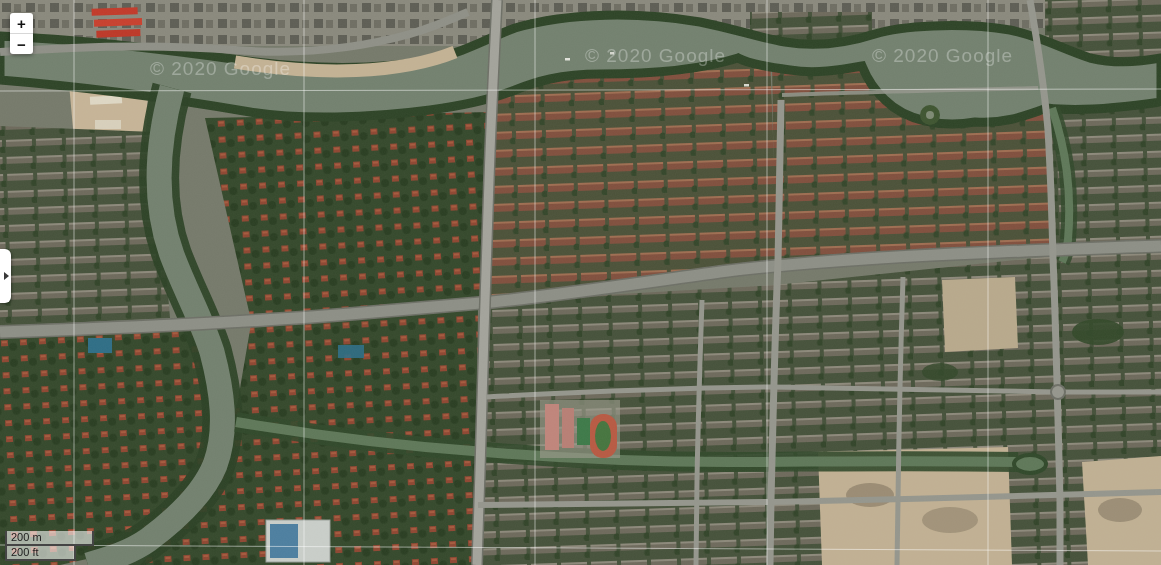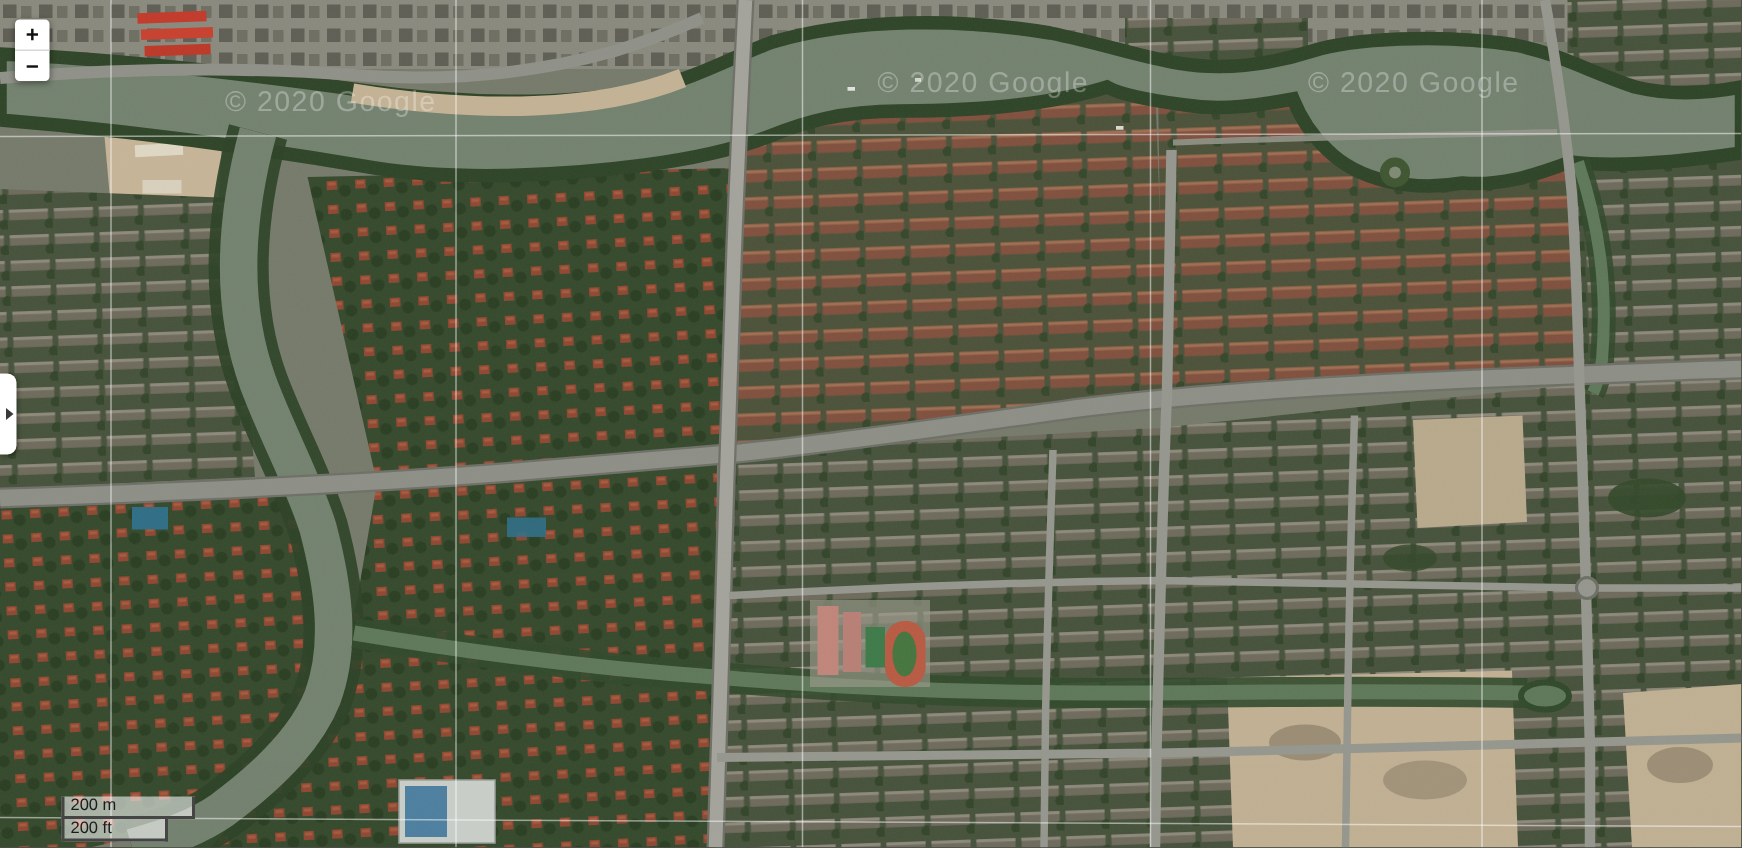--- a/index.html
+++ b/index.html
@@ -27,21 +27,21 @@
     position:absolute;left:0;top:249px;width:11px;height:54px;
     background:#fff;border-radius:0 6px 6px 0;box-shadow:1px 1px 3px rgba(0,0,0,.35);
     display:flex;align-items:center;justify-content:center;cursor:pointer;z-index:30;
   }
   .side-tab .tri{
     width:0;height:0;border-top:4px solid transparent;border-bottom:4px solid transparent;
     border-left:5px solid #3a3a3a;margin-left:2px;
   }
 
   
-  .scale-ctl{position:absolute;left:5px;bottom:4px;z-index:30;margin-left:36px;}
+  .scale-ctl{position:absolute;left:5px;bottom:4px;z-index:30;}
   .scale-line{
     box-sizing:border-box;border:2px solid #454545;border-top:none;
     background:rgba(255,255,255,.58);color:#1c1c1c;
     font-size:11px;line-height:11px;padding:1px 4px 0 4px;height:15px;
     white-space:nowrap;overflow:hidden;
   }
   .scale-m{width:89px;}
   .scale-ft{width:71px;}
 
   

